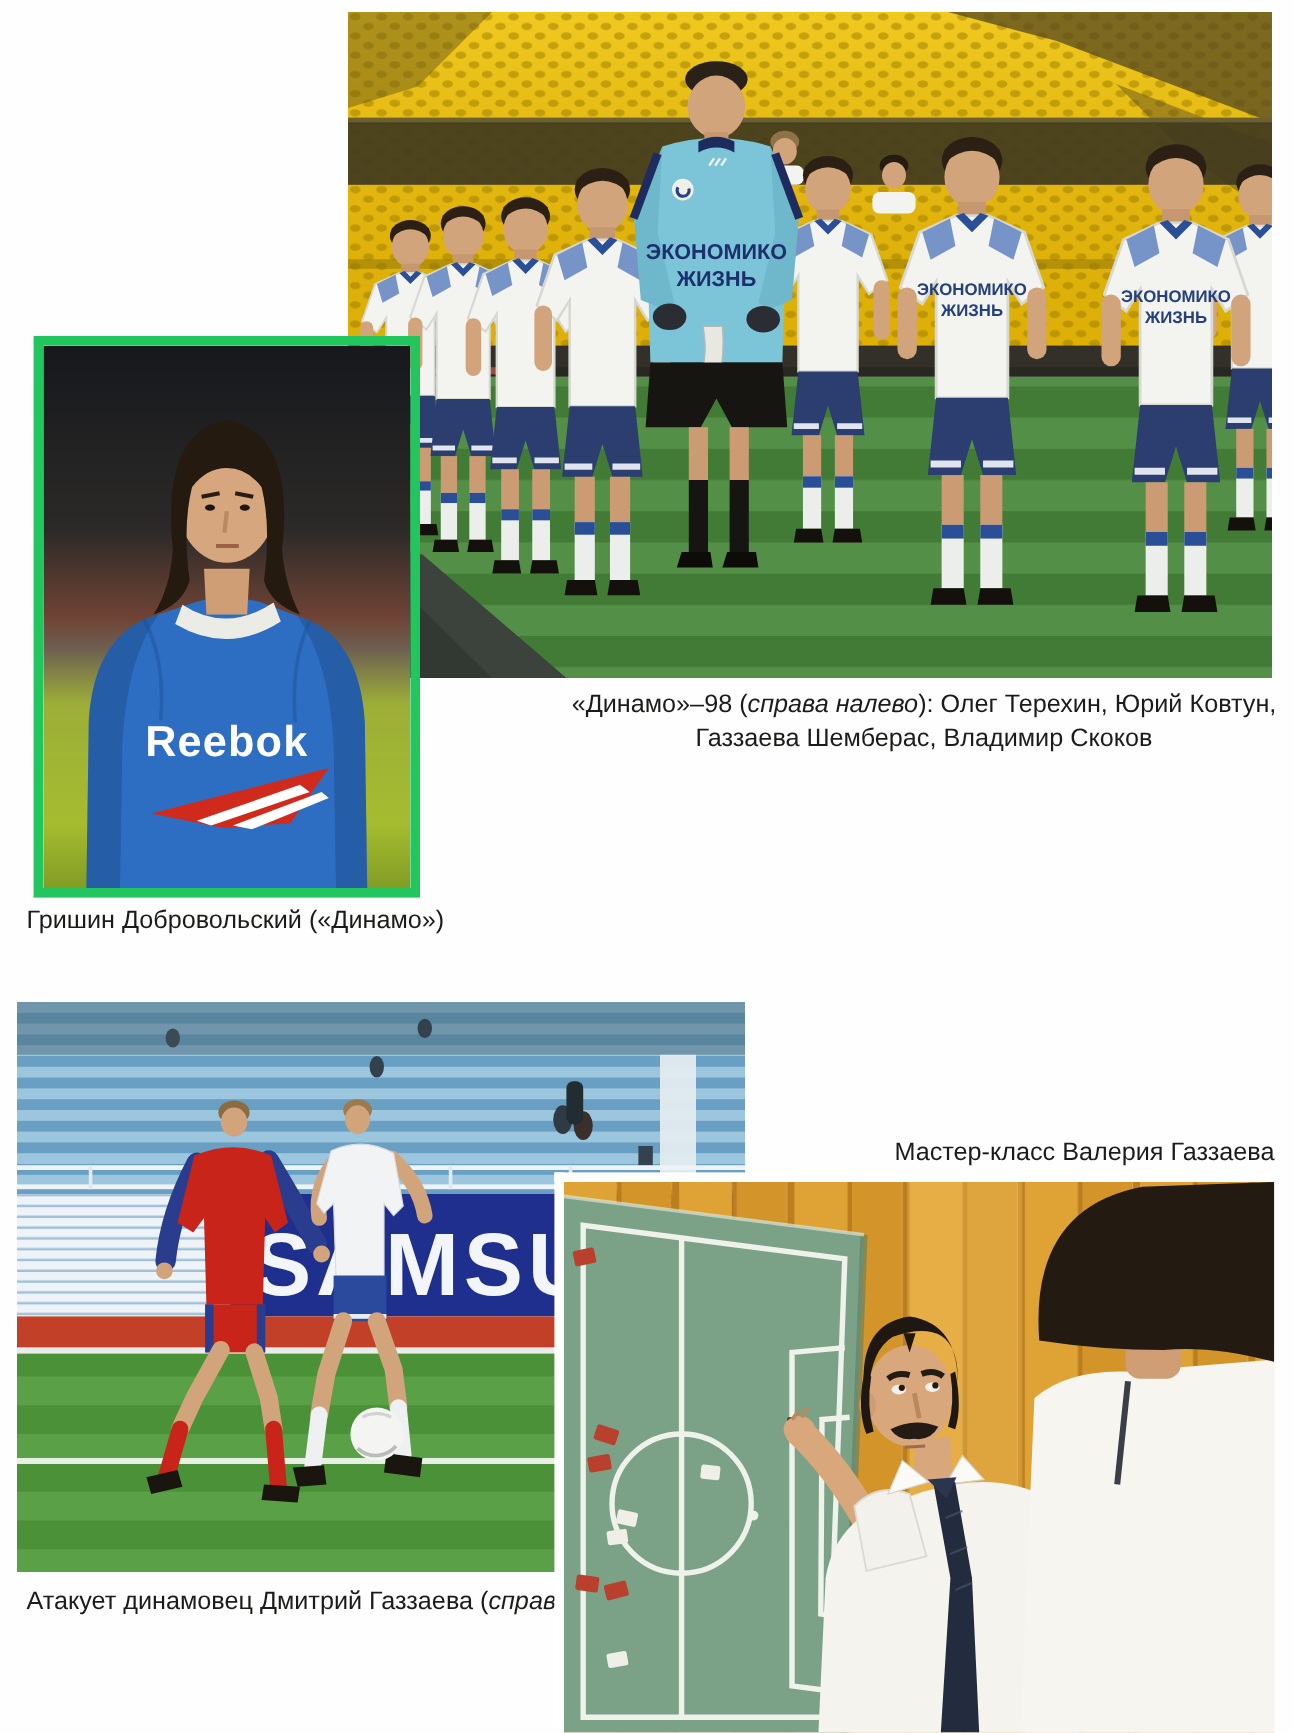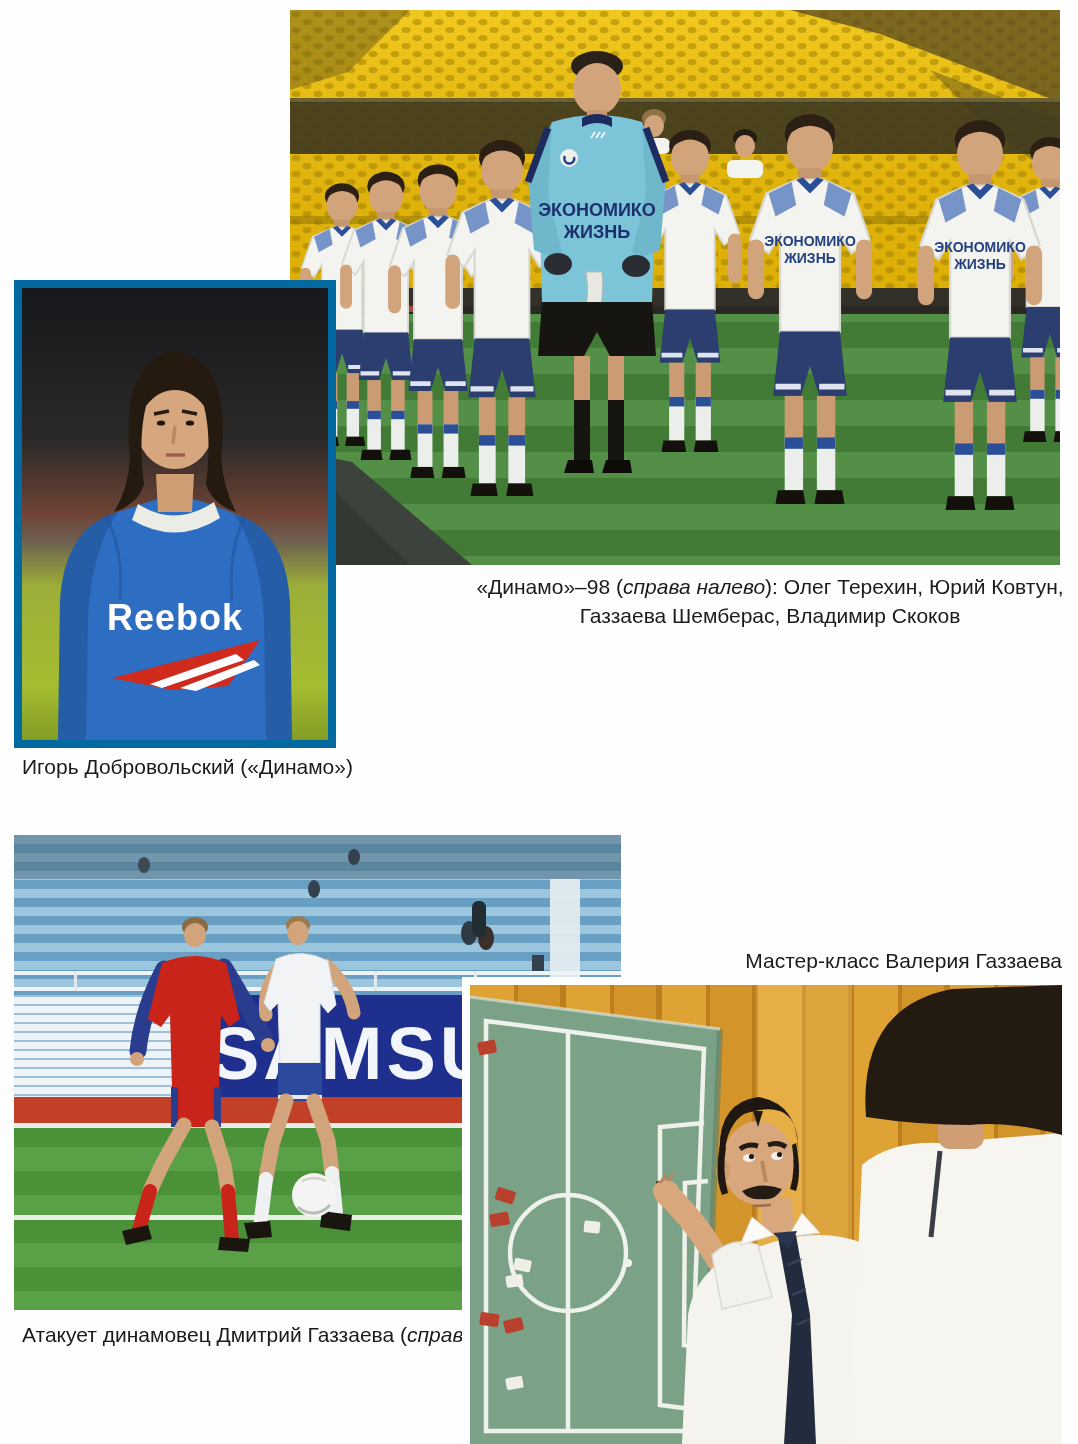--- a/index.html
+++ b/index.html
@@ -7,21 +7,21 @@
         font-family:"Liberation Sans",sans-serif;}
   .photo{position:absolute;overflow:hidden;}
   .photo svg{display:block;width:100%;height:100%;}
   .cap{position:absolute;font-size:21px;line-height:29px;color:#1b1b19;}
   .cap i{font-style:italic;}
   #cap-team{left:459px;top:572px;width:622px;text-align:center;}
   #cap-portrait{left:22px;top:752px;width:420px;}
   #cap-master{left:600px;top:946px;width:462px;text-align:right;}
   #cap-duel{left:22px;top:1320px;width:470px;}
   #photo-team{left:290px;top:10px;width:770px;height:555px;z-index:1;}
-  #photo-portrait{left:14px;top:280px;width:306px;height:452px;border:8px solid #0369a1;z-index:3;}
+  #photo-portrait{left:28px;top:280px;width:306px;height:452px;border:8px solid #22c55e;z-index:3;}
   #photo-duel{left:14px;top:835px;width:607px;height:475px;z-index:1;}
   #photo-master{left:462px;top:977px;width:592px;height:459px;border-left:8px solid #fff;border-top:8px solid #fff;z-index:3;}
   svg text{font-family:"Liberation Sans",sans-serif;}
 </style>
 </head>
 <body>
 
 <div id="page">
 
   <div class="photo" id="photo-team">
@@ -175,21 +175,21 @@
         <path d="M153,138 L151,156" stroke="#b98a62" stroke-width="3.5" fill="none"></path>
         <path d="M144,167 L163,167" stroke="#9c6048" stroke-width="3.5" fill="none"></path>
         <text x="153" y="342" font-size="36" font-weight="bold" letter-spacing="1" text-anchor="middle" fill="#ffffff">Reebok</text>
         <polygon points="90,390 238,352 206,398 150,402" fill="#d02a1c"></polygon>
         <polygon points="128,396 214,366 222,372 140,400" fill="#ffffff"></polygon>
         <polygon points="158,400 232,372 238,377 174,403" fill="#ffffff"></polygon>
       </g>
     </svg>
   </div>
 
-  <div class="cap" id="cap-portrait">Игорь Добровольский («Динамо»)</div>
+  <div class="cap" id="cap-portrait">Гришин Добровольский («Динамо»)</div>
 
   <div class="photo" id="photo-duel">
     <svg viewBox="0 0 607 475" preserveAspectRatio="none">
       <defs>
         <pattern id="rows" width="607" height="18" patternUnits="userSpaceOnUse">
           <rect width="607" height="9" fill="#9cc6de"></rect>
           <rect y="9" width="607" height="9" fill="#689fc2"></rect>
         </pattern>
         <pattern id="bstripes" width="178" height="9" patternUnits="userSpaceOnUse">
           <rect width="178" height="9" fill="#eef3f7"></rect>

